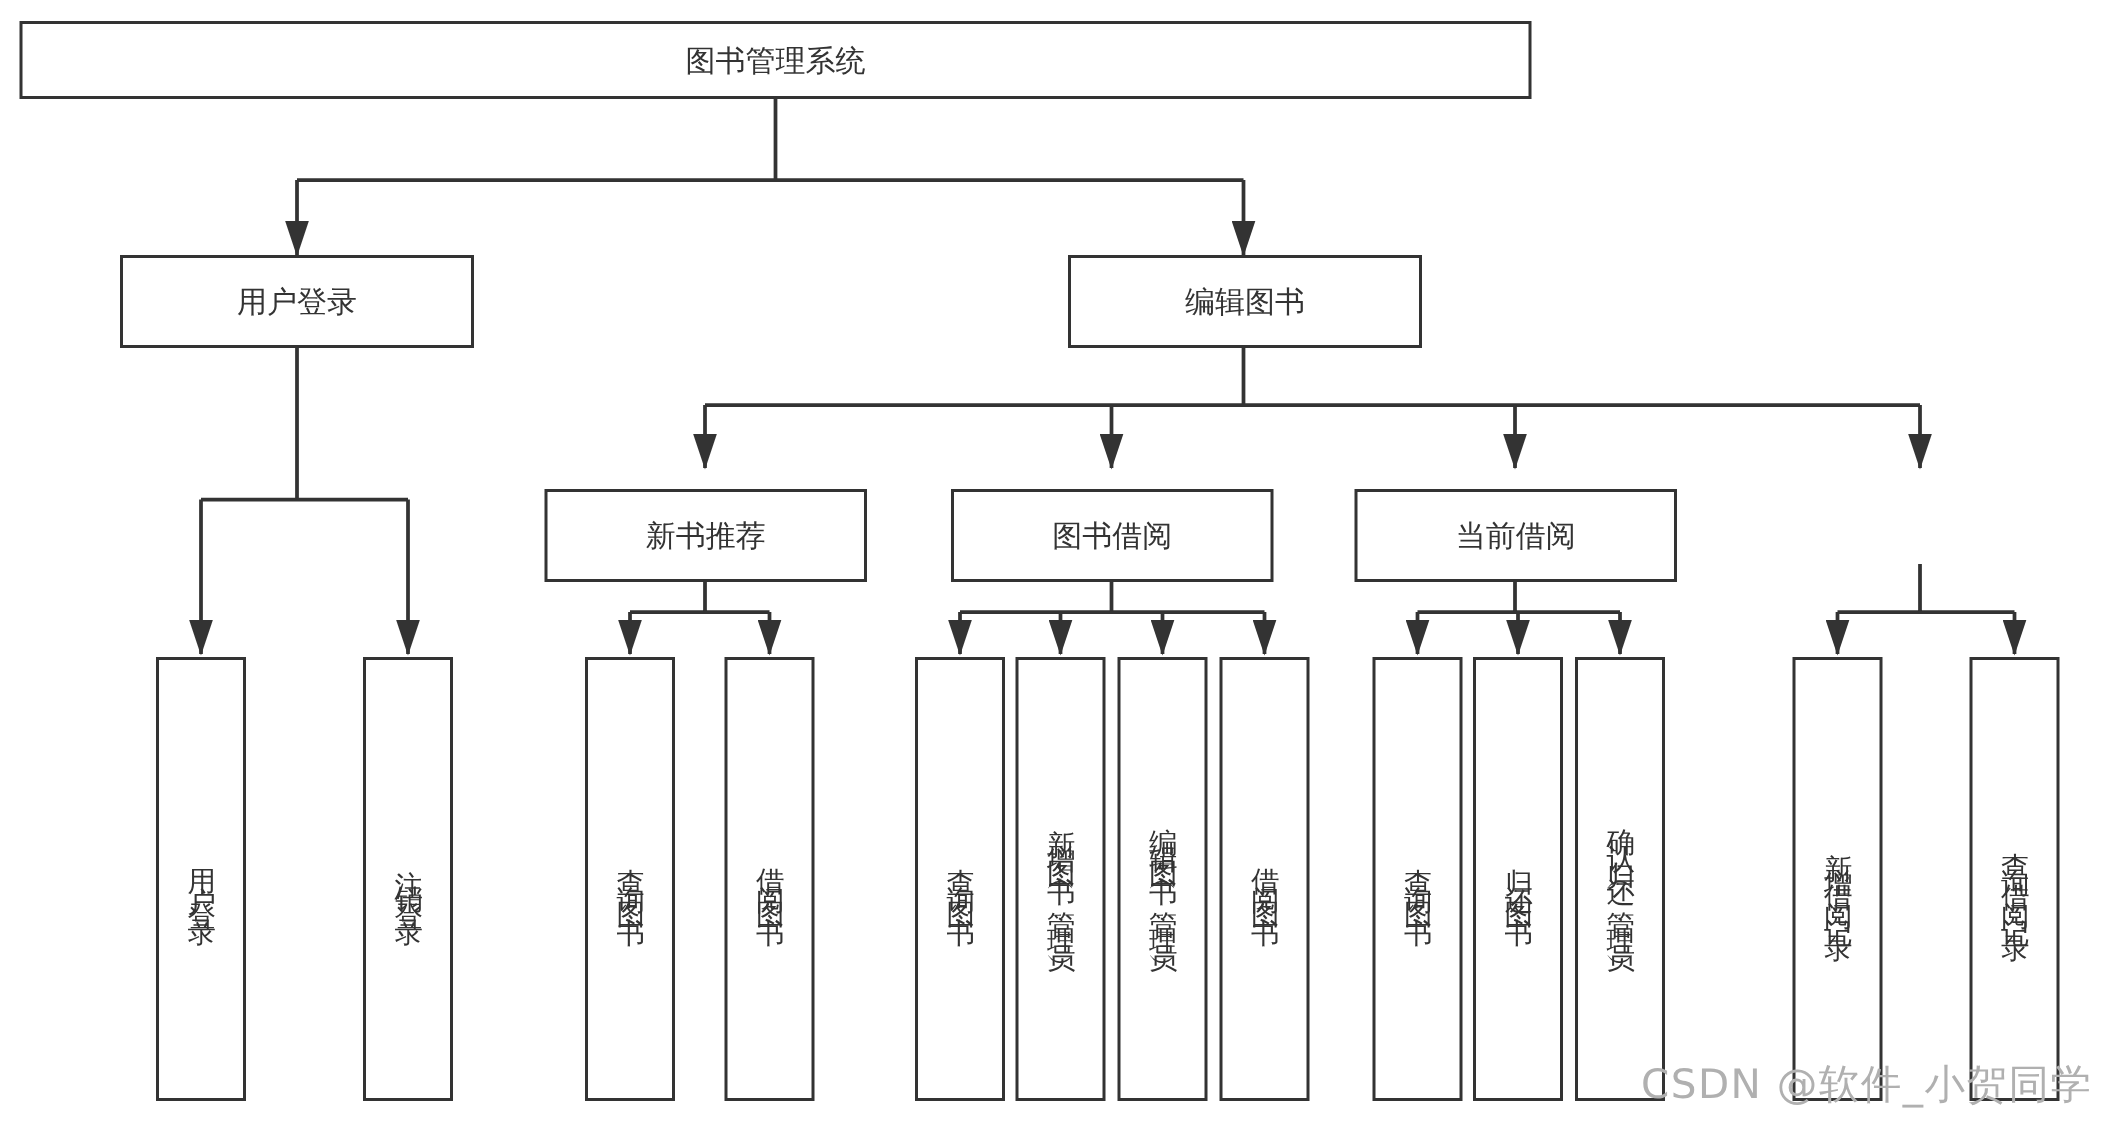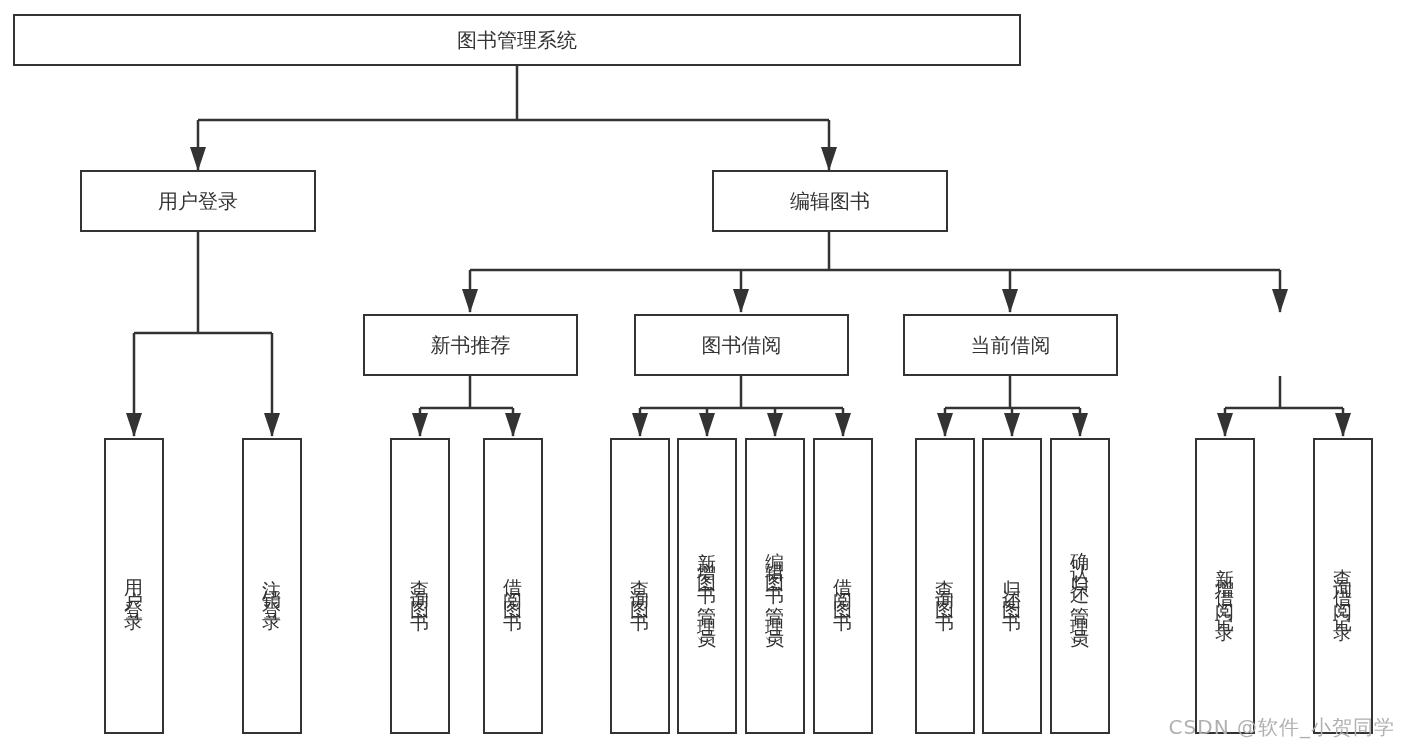--- a/index.html
+++ b/index.html
@@ -33,39 +33,39 @@
   }
   .node.root {
     left: 13px; top: 14px; width: 1008px; height: 52px;
     font-size: 20px;
   }
   .node.l2 {
     top: 170px; width: 236px; height: 62px;
     font-size: 20px;
   }
   .node.l3 {
-    top: 314px; width: 215px; height: 62px;
+    top: 326px; width: 215px; height: 62px;
     font-size: 20px;
   }
   .node.leaf {
     top: 438px; width: 60px; height: 296px;
   }
   .node.leaf span {
     writing-mode: vertical-rl;
     text-orientation: mixed;
     font-size: 19px;
     letter-spacing: 11px;
     line-height: 1;
     color: #333333;
   }
   .watermark {
     position: absolute;
     right: 10px;
     bottom: 6px;
-    font-size: 20px;
+    font-size: 27px;
     color: #b0b0b0;
     letter-spacing: 1px;
     z-index: 5;
     white-space: nowrap;
   }
 </style>
 </head>
 <body>
 
 <div class="canvas">

